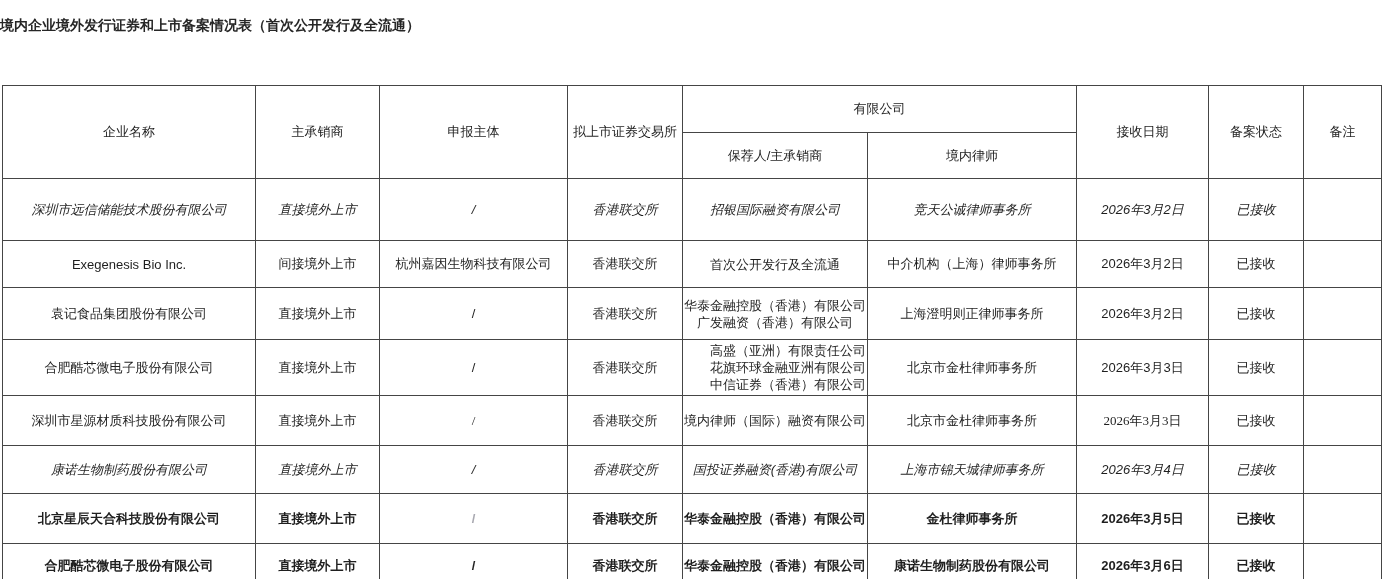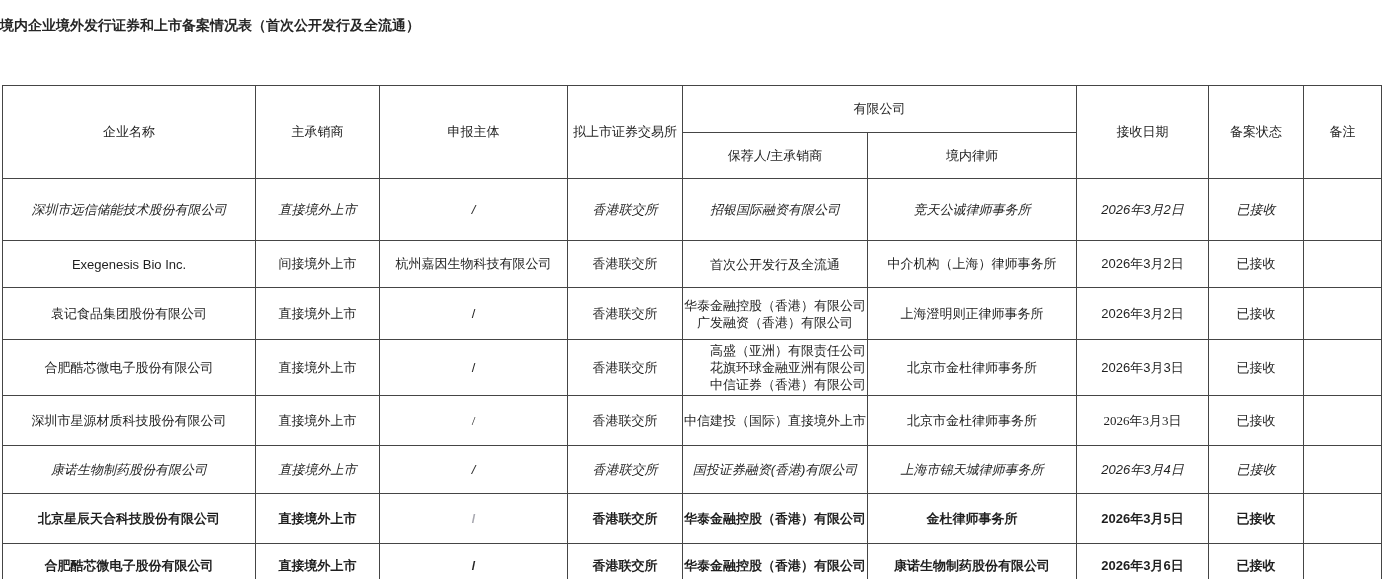--- a/index.html
+++ b/index.html
@@ -142,21 +142,21 @@
           <td>2026年3月3日</td>
           <td>已接收</td>
           <td></td>
         </tr>
         <tr style="height: 50px; font-family: Liberation Serif, serif;">
           <td>深圳市星源材质科技股份有限公司</td>
           <td>直接境外上市</td>
           <td>/</td>
           <td>香港联交所</td>
           <td>
-            <div class="cell-line">中信建投（国际）直接境外上市</div>
+            <div class="cell-line">境内律师（国际）融资有限公司</div>
           </td>
           <td>北京市金杜律师事务所</td>
           <td>2026年3月3日</td>
           <td>已接收</td>
           <td></td>
         </tr>
         <tr style="height: 48px; font-style: italic;">
           <td>康诺生物制药股份有限公司</td>
           <td>直接境外上市</td>
           <td>/</td>

